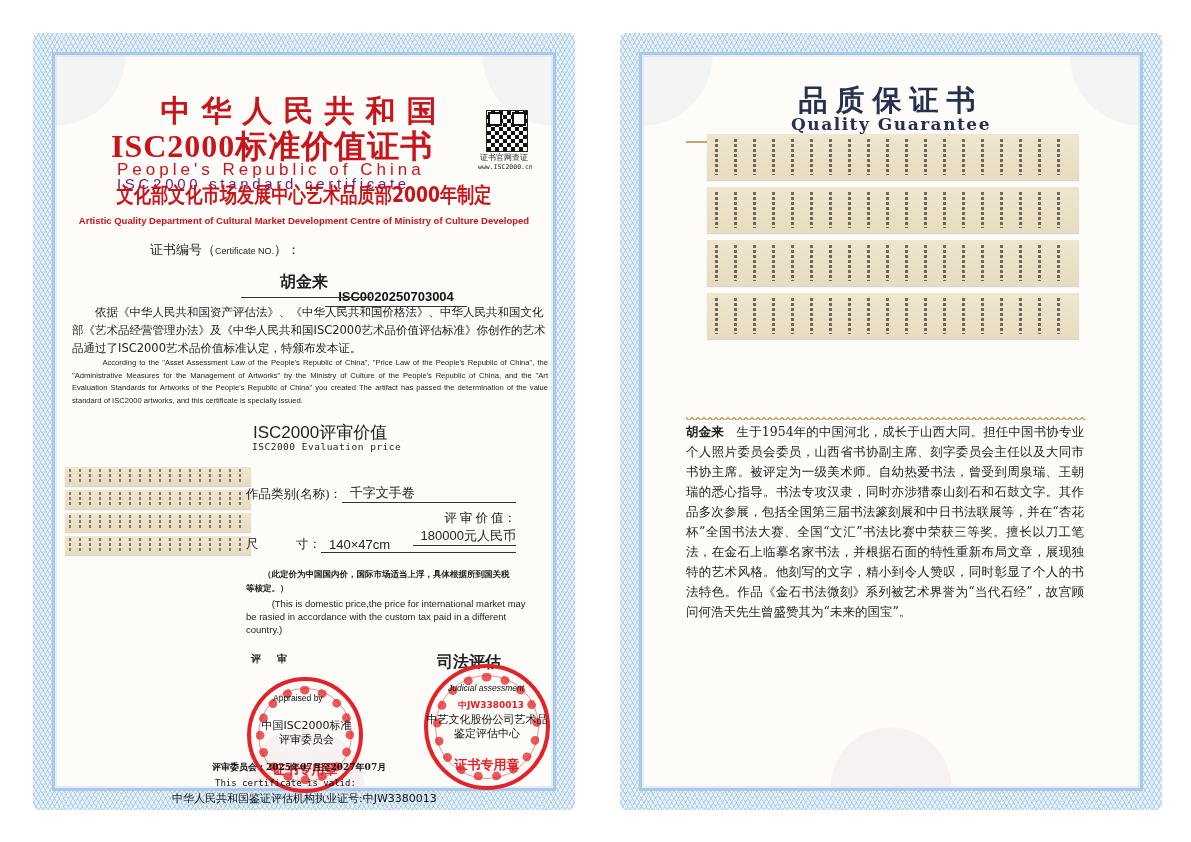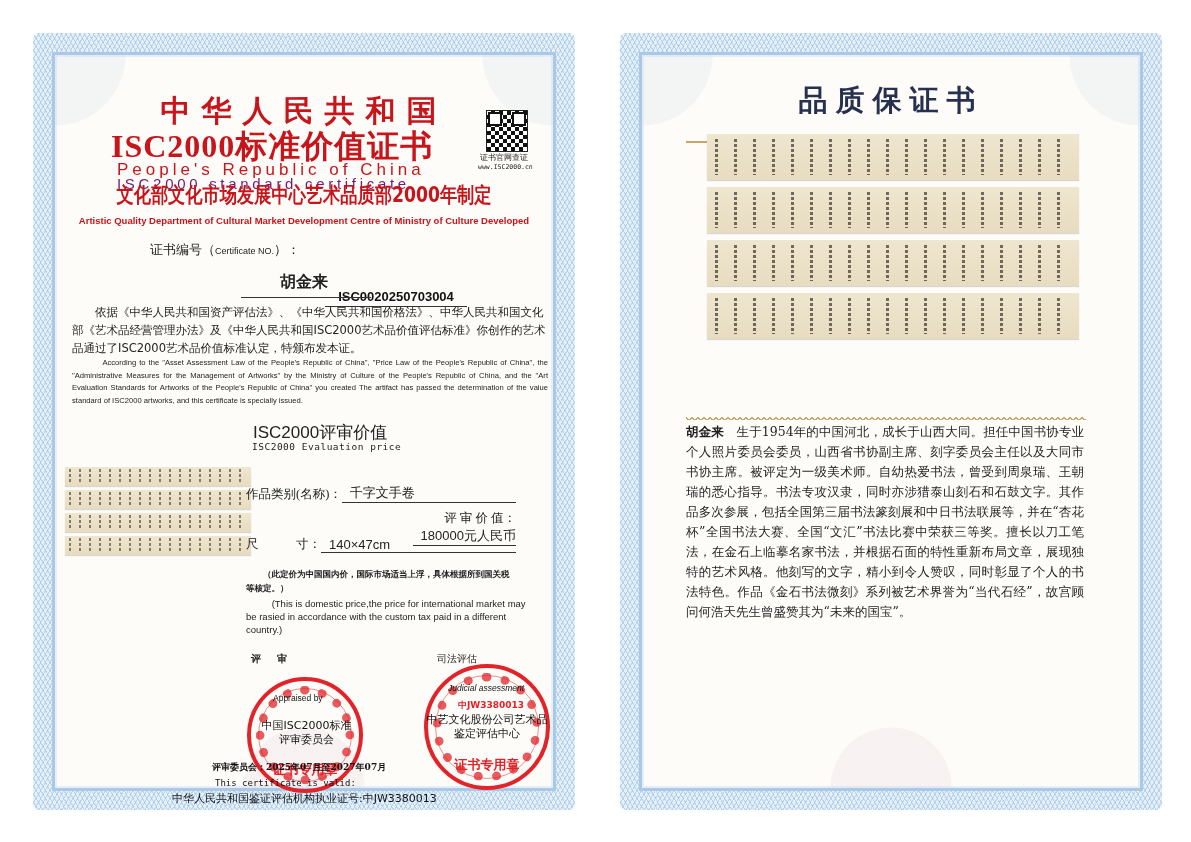--- a/index.html
+++ b/index.html
@@ -55,21 +55,21 @@
                   background: repeating-linear-gradient(90deg, rgba(40,30,20,0.75) 0 2px, transparent 2px 10px);
                   -webkit-mask: repeating-linear-gradient(180deg, #000 0 3px, transparent 3px 5px);
                   mask: repeating-linear-gradient(180deg, #000 0 3px, transparent 3px 5px); opacity:0.7; }
   .field-row { left:191px; width:270px; font-size:12.5px; color:#222; display:flex; align-items:flex-end; }
   .field-row .lbl { white-space:nowrap;font-family:Liberation Serif, serif; }
   .field-row .val { flex:1; border-bottom:1px solid #333; padding-left:8px; font-family:"Liberation Sans", sans-serif; font-size:13px; }
   .r1 { top:429px; } .r2 { top:455px;flex-direction:column; } .r3 { top:481px; }
   .l-note-cn { left:191px; top:512px; width:270px; font-size:8.5px; line-height:14px; font-weight:bold; color:#222; text-indent:2em; }
   .l-note-en { left:191px; top:542px; width:290px; font-family:"Liberation Sans", sans-serif; font-size:9.5px; line-height:13px; color:#222; text-indent:2.7em; }
   .l-sig1 { left:196px; top:597px; font-weight:bold; font-size:10px; letter-spacing:16px; color:#222;text-align:center; }
-  .l-sig2 { left:382px; top:597px; font-weight:normal; font-size:10px; color:#222; }
+  .l-sig2 { left:382px; top:597px; font-weight:bold; font-size:16px; color:#222; }
   .stamp { border-radius:50%; border:4px solid #e0242a; box-sizing:border-box; }
   .stamp-ring { position:absolute; inset:7px; border-radius:50%; border:1px solid rgba(224,36,42,0.5); }
   .stamp-arc { position:absolute; inset:5px; border-radius:50%; border:9px dotted rgba(224,36,42,0.75); }
   .stamp-bottom { position:absolute; left:0; width:100%; text-align:center; font-weight:bold; color:#e0242a; }
   .stamp1 { left:192px; top:622px; width:116px; height:116px; }
   .stamp2 { left:369px; top:609px; width:126px; height:126px; }
   .stamp-caption { font-family:"Liberation Sans", sans-serif; font-size:8.5px; color:#111; }
   .stamp-org { font-size:11px; color:#111; text-align:center; line-height:14px; }
   .l-valid-cn { left:157px; top:706px; font-family:"DejaVu Serif", serif; font-weight:bold; font-size:9px; color:#111; }
   .l-valid-en { left:160px; top:723px; font-family:"DejaVu Sans Mono", monospace; font-size:9px; color:#111; }
@@ -176,20 +176,21 @@
     <div class="abs l-valid-en">This certificate is valid:</div>
     <div class="abs l-license">中华人民共和国鉴证评估机构执业证号:中JW3380013</div>
   </div>
 </div>
 
 <div class="cert cert-right">
   <div class="cert-inner">
     <div class="guilloche"></div>
 
     <div class="abs r-title">品质保证书</div>
+    <div class="abs r-sub">Quality Guarantee</div>
     <div class="abs r-rule"></div>
 
     <div class="abs r-image">
       <div class="strip"></div>
       <div class="strip"></div>
       <div class="strip"></div>
       <div class="strip"></div>
     </div>
 
     <div class="abs r-wave"></div>

